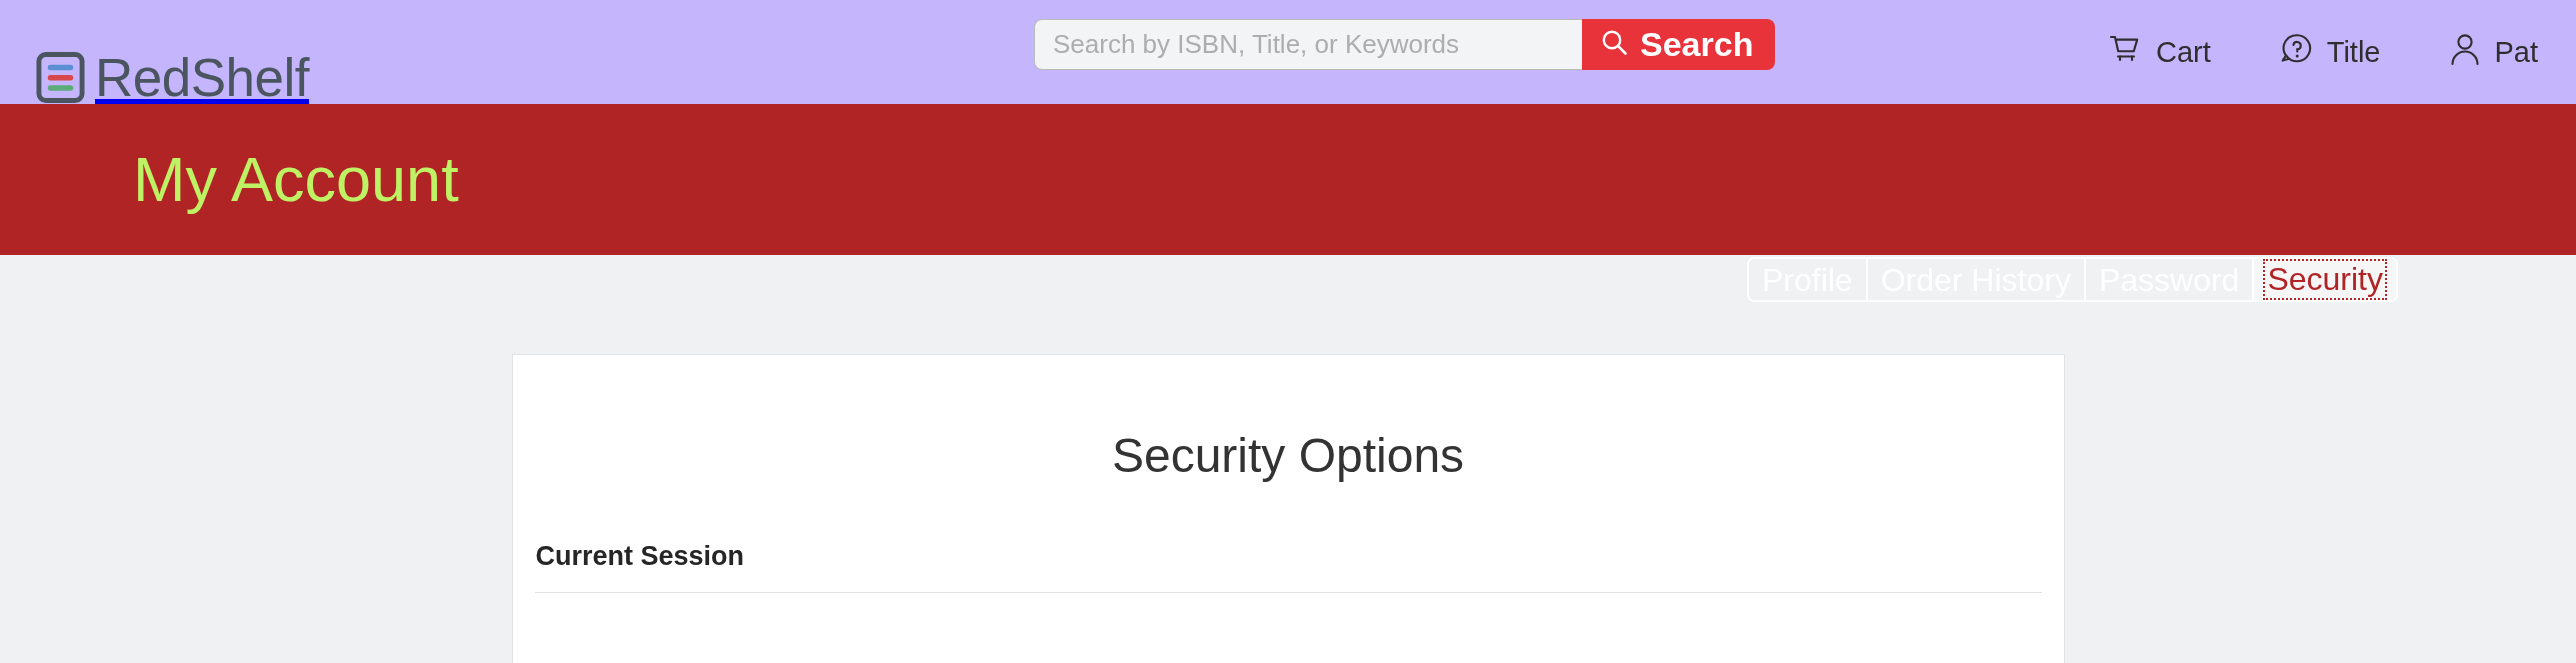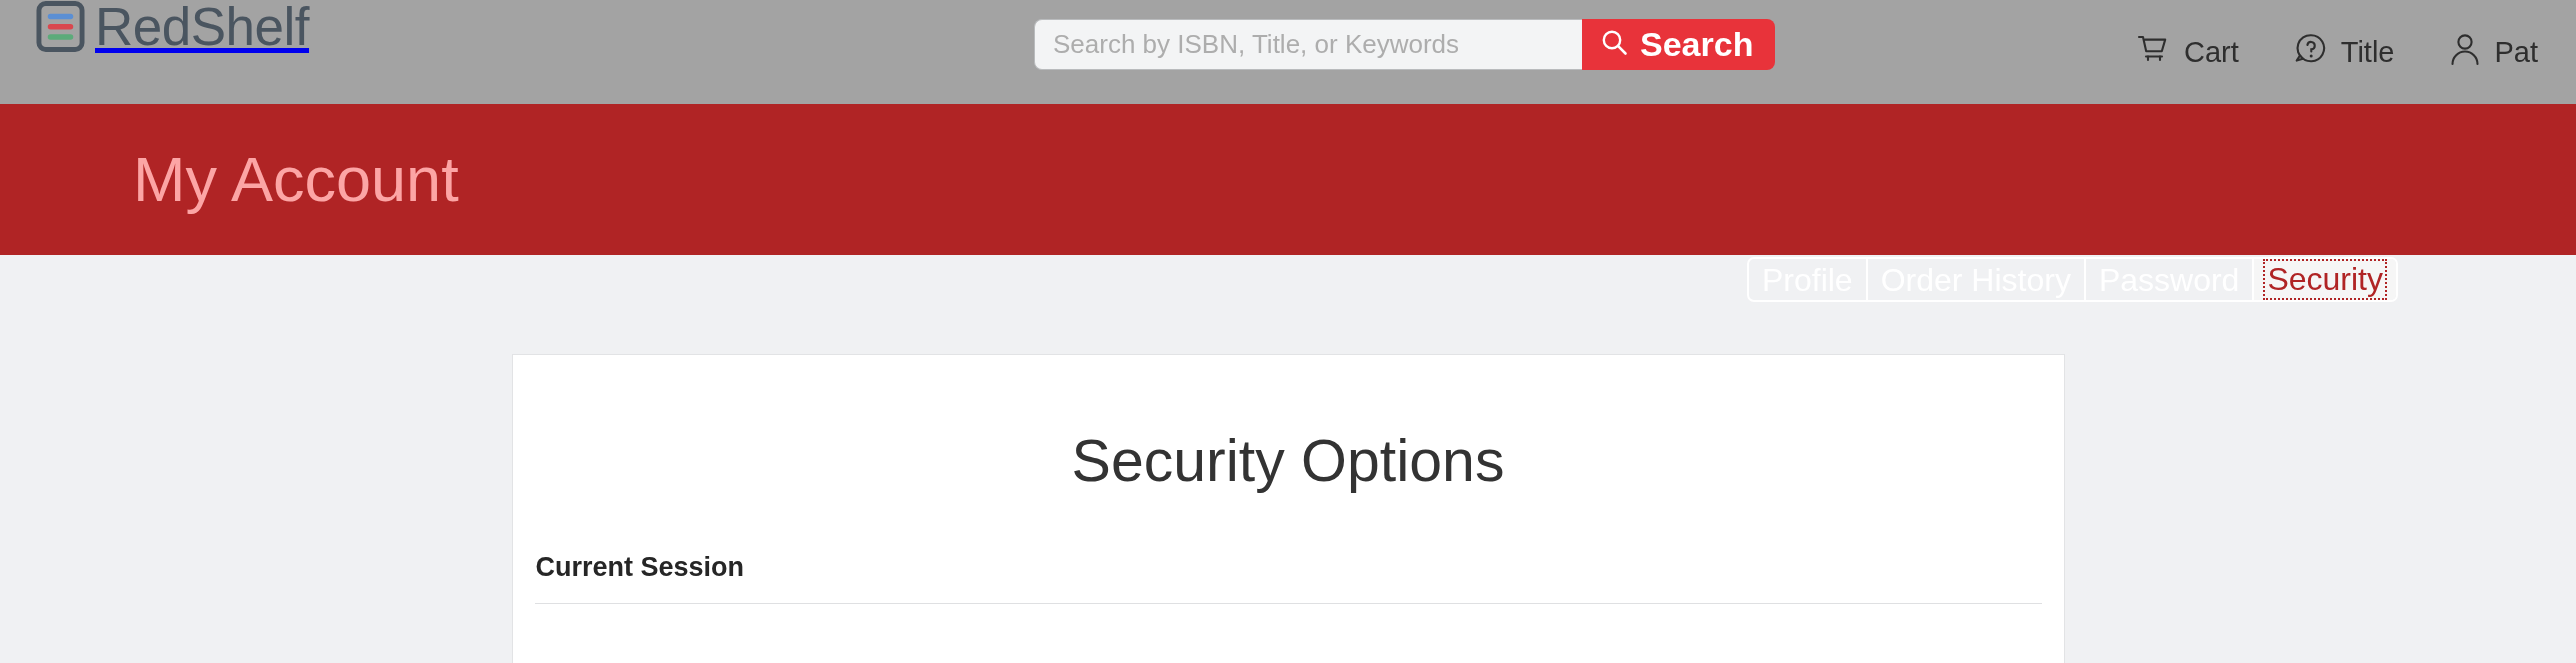--- a/index.html
+++ b/index.html
@@ -15,23 +15,23 @@
     font-family: "Liberation Sans", sans-serif;
     background: #f0f1f3;
     color: #2c2c2c;
     -webkit-font-smoothing: antialiased;
   }
 
   
   .top-header {
     position: relative;
     height: 104px;
-    background: #a3a3a3;
-    display: flex;
-    align-items: flex-start;
+    background: #c4b5fd;
+    display: flex;
+    align-items: flex-end;
     padding: 0 43px 0 36px;
   }
 
   
   .logo {
     display: flex;
     align-items: center;
     gap: 10px;
     cursor: pointer;
     flex: 0 0 auto;
@@ -92,21 +92,21 @@
   }
 
   
   .header-links {
     position: absolute;
     right: 38px;
     top: 0;
     height: 104px;
     display: flex;
     align-items: center;
-    gap: 55px;
+    gap: 69px;
   }
   .header-link {
     display: flex;
     align-items: center;
     gap: 13px;
     font-size: 29px;
     color: #2e2e2e;
     cursor: pointer;
     text-decoration: none;
     white-space: nowrap;
@@ -117,21 +117,21 @@
     position: relative;
     height: 151px;
     background: #b02425;
     display: flex;
     align-items: center;
     padding: 0 43px 0 133px;
   }
   .account-title {
     font-size: 63px;
     font-weight: 400;
-    color: #fca5a5;
+    color: #bef264;
     line-height: 1;
     letter-spacing: 0px;
     white-space: nowrap;
   }
 
   .tab-group {
     position: absolute;
     right: 178px;
     top: 153px;
     display: flex;
@@ -176,21 +176,21 @@
   .card {
     width: 1553px;
     margin: 0 auto;
     background: #ffffff;
     border: 1px solid #e2e3e5;
     min-height: 316px;
     padding: 0 22px;
   }
   .card-title {
     text-align: center;
-    font-size: 59px;
+    font-size: 48px;
     font-weight: 400;
     color: #333333;
     padding-top: 77px;
     line-height: 1;
     letter-spacing: 0px;
   }
   .section-label {
     font-size: 27px;
     font-weight: 700;
     color: #262626;

